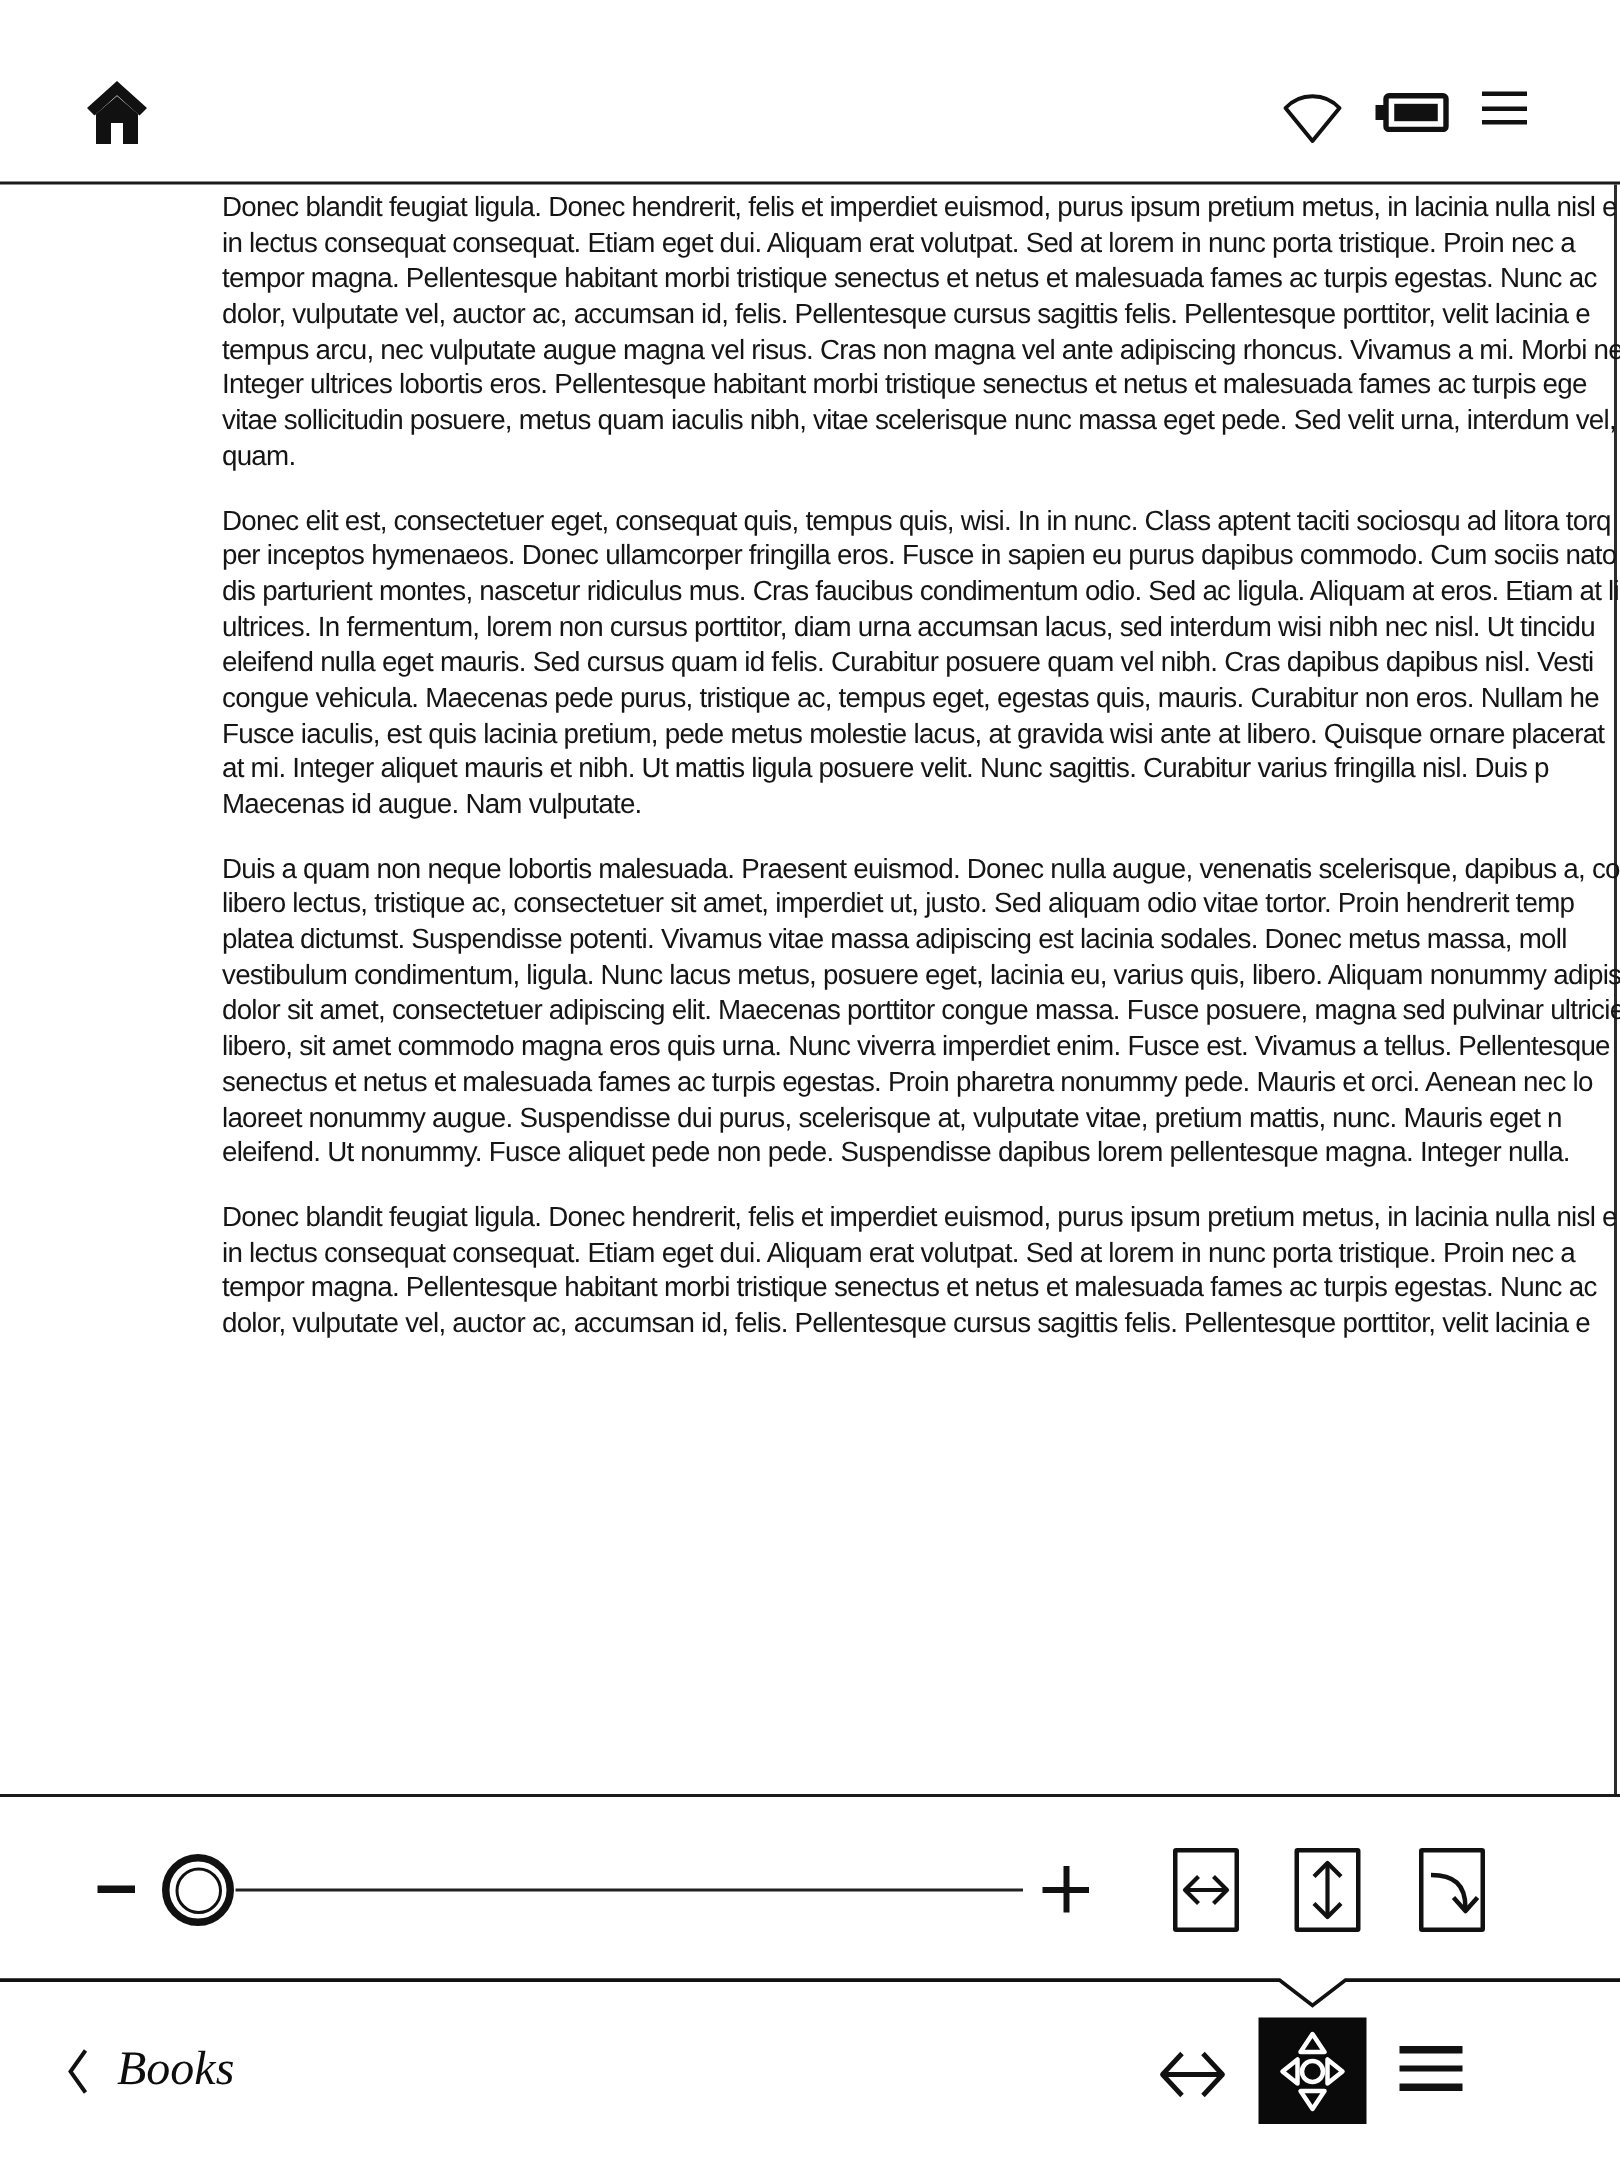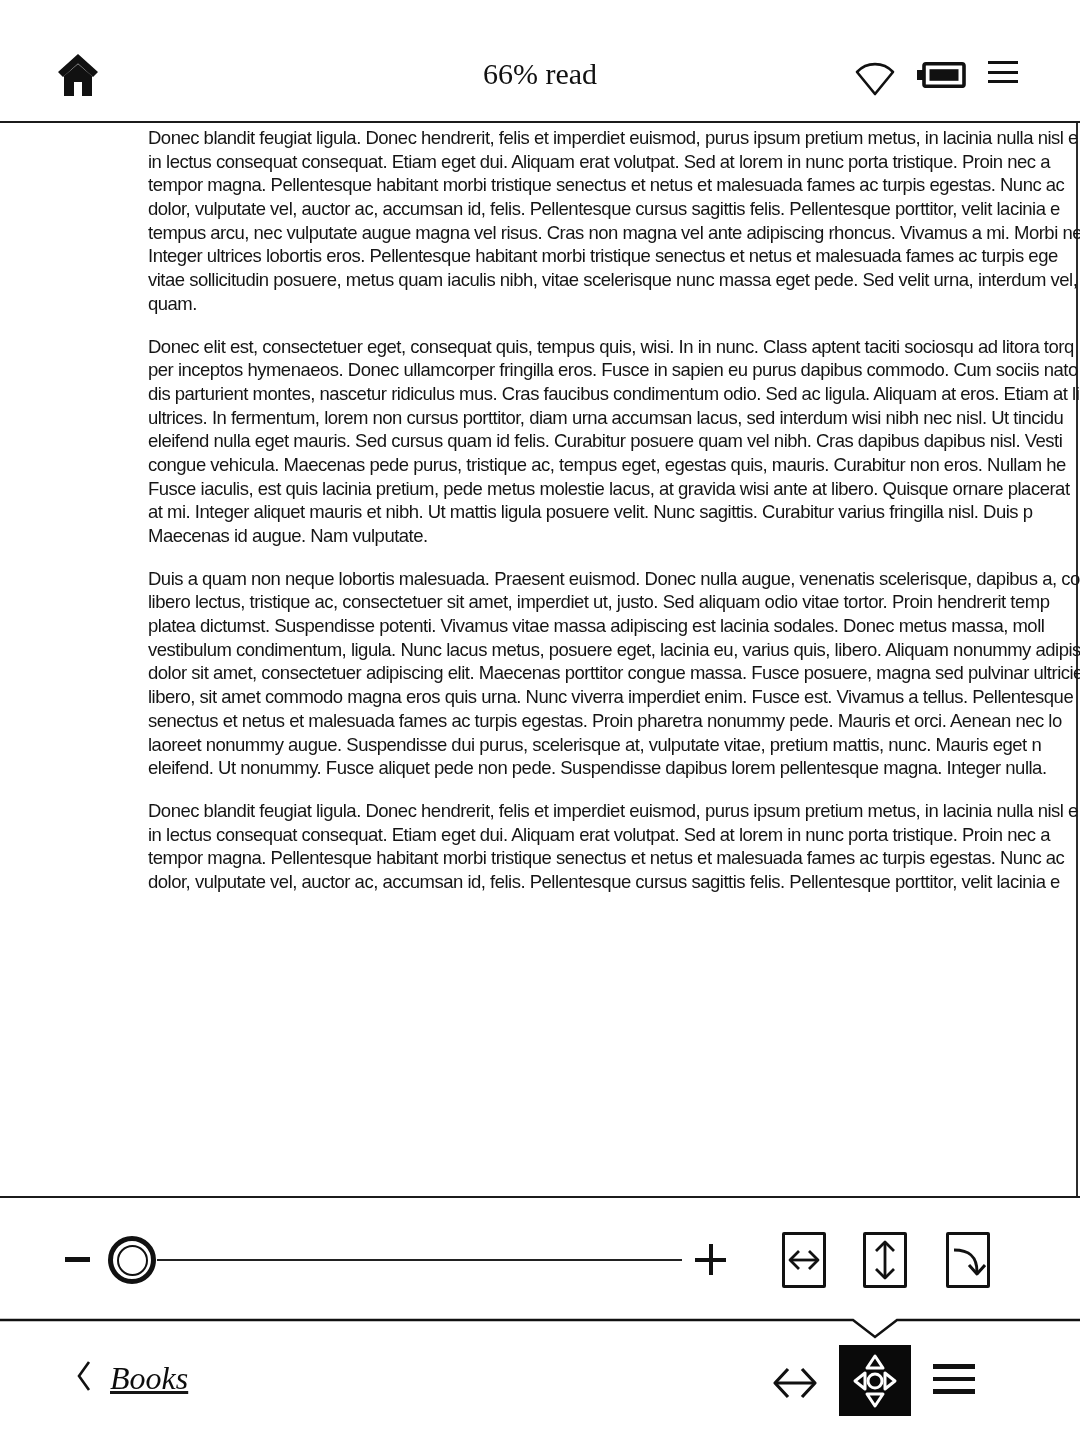--- a/index.html
+++ b/index.html
@@ -47,21 +47,21 @@
   .plus-btn .v { position:absolute; left:13.5px; top:0; width:4px; height:31px; background:#111; }
   .tb-btn {
     position:absolute; top:1232px; width:44px; height:56px; box-sizing:border-box;
     border:3.5px solid #111; border-radius:2px; background:#fff; cursor:pointer;
     display:flex; align-items:center; justify-content:center;
   }
   .tb-b1 { left:782px; } .tb-b2 { left:863px; } .tb-b3 { left:946px; }
   .notch-rule { position:absolute; left:0; top:1318px; width:1080px; height:22px; }
 
   
-  .back-btn { position:absolute; left:76px; top:1360px; display:flex; align-items:flex-start; cursor:pointer;text-decoration:underline; }
+  .back-btn { position:absolute; left:44px; top:1360px; display:flex; align-items:flex-end; cursor:pointer; }
   .back-btn svg { margin-right:18px; }
   .back-label {
     font-family:"Liberation Serif", serif; font-style:italic; font-size:32px; color:#0d0d0d;
   }
   .pan-h-btn { position:absolute; left:771px; top:1363px; width:48px; height:40px; cursor:pointer; }
   .nav-btn {
     position:absolute; left:839px; top:1345px; width:72px; height:71px; background:#0a0a0a;
     display:flex; align-items:center; justify-content:center; cursor:pointer;
   }
   .menu-bottom { position:absolute; left:933px; top:1364px; width:42px; height:32px; cursor:pointer; }
@@ -70,21 +70,20 @@
 </head>
 <body>
 
 <div class="header">
   <div class="home-btn">
     <svg width="44" height="46" viewBox="0 0 44 46">
       <path d="M22 2 L42 20 L37 25 L22 11.5 L7 25 L2 20 Z" fill="#111"></path>
       <path d="M8 24 L22 12 L36 24 V44 H26 V30 H18 V44 H8 Z" fill="#111"></path>
     </svg>
   </div>
-  <div class="page-title">66% read</div>
   <div class="wifi">
     <svg width="44" height="38" viewBox="0 0 44 38">
       <path d="M22 36 L4 14 A24.5 24.5 0 0 1 40 14 Z" fill="none" stroke="#111" stroke-width="2.6" stroke-linejoin="round"></path>
     </svg>
   </div>
   <div class="battery">
     <svg width="50" height="26" viewBox="0 0 50 26">
       <rect x="1" y="8" width="7" height="10" fill="#111"></rect>
       <rect x="8" y="1.8" width="40" height="22.5" rx="2" fill="none" stroke="#111" stroke-width="3.6"></rect>
       <rect x="13.5" y="7.2" width="29" height="11.6" fill="#111"></rect>

